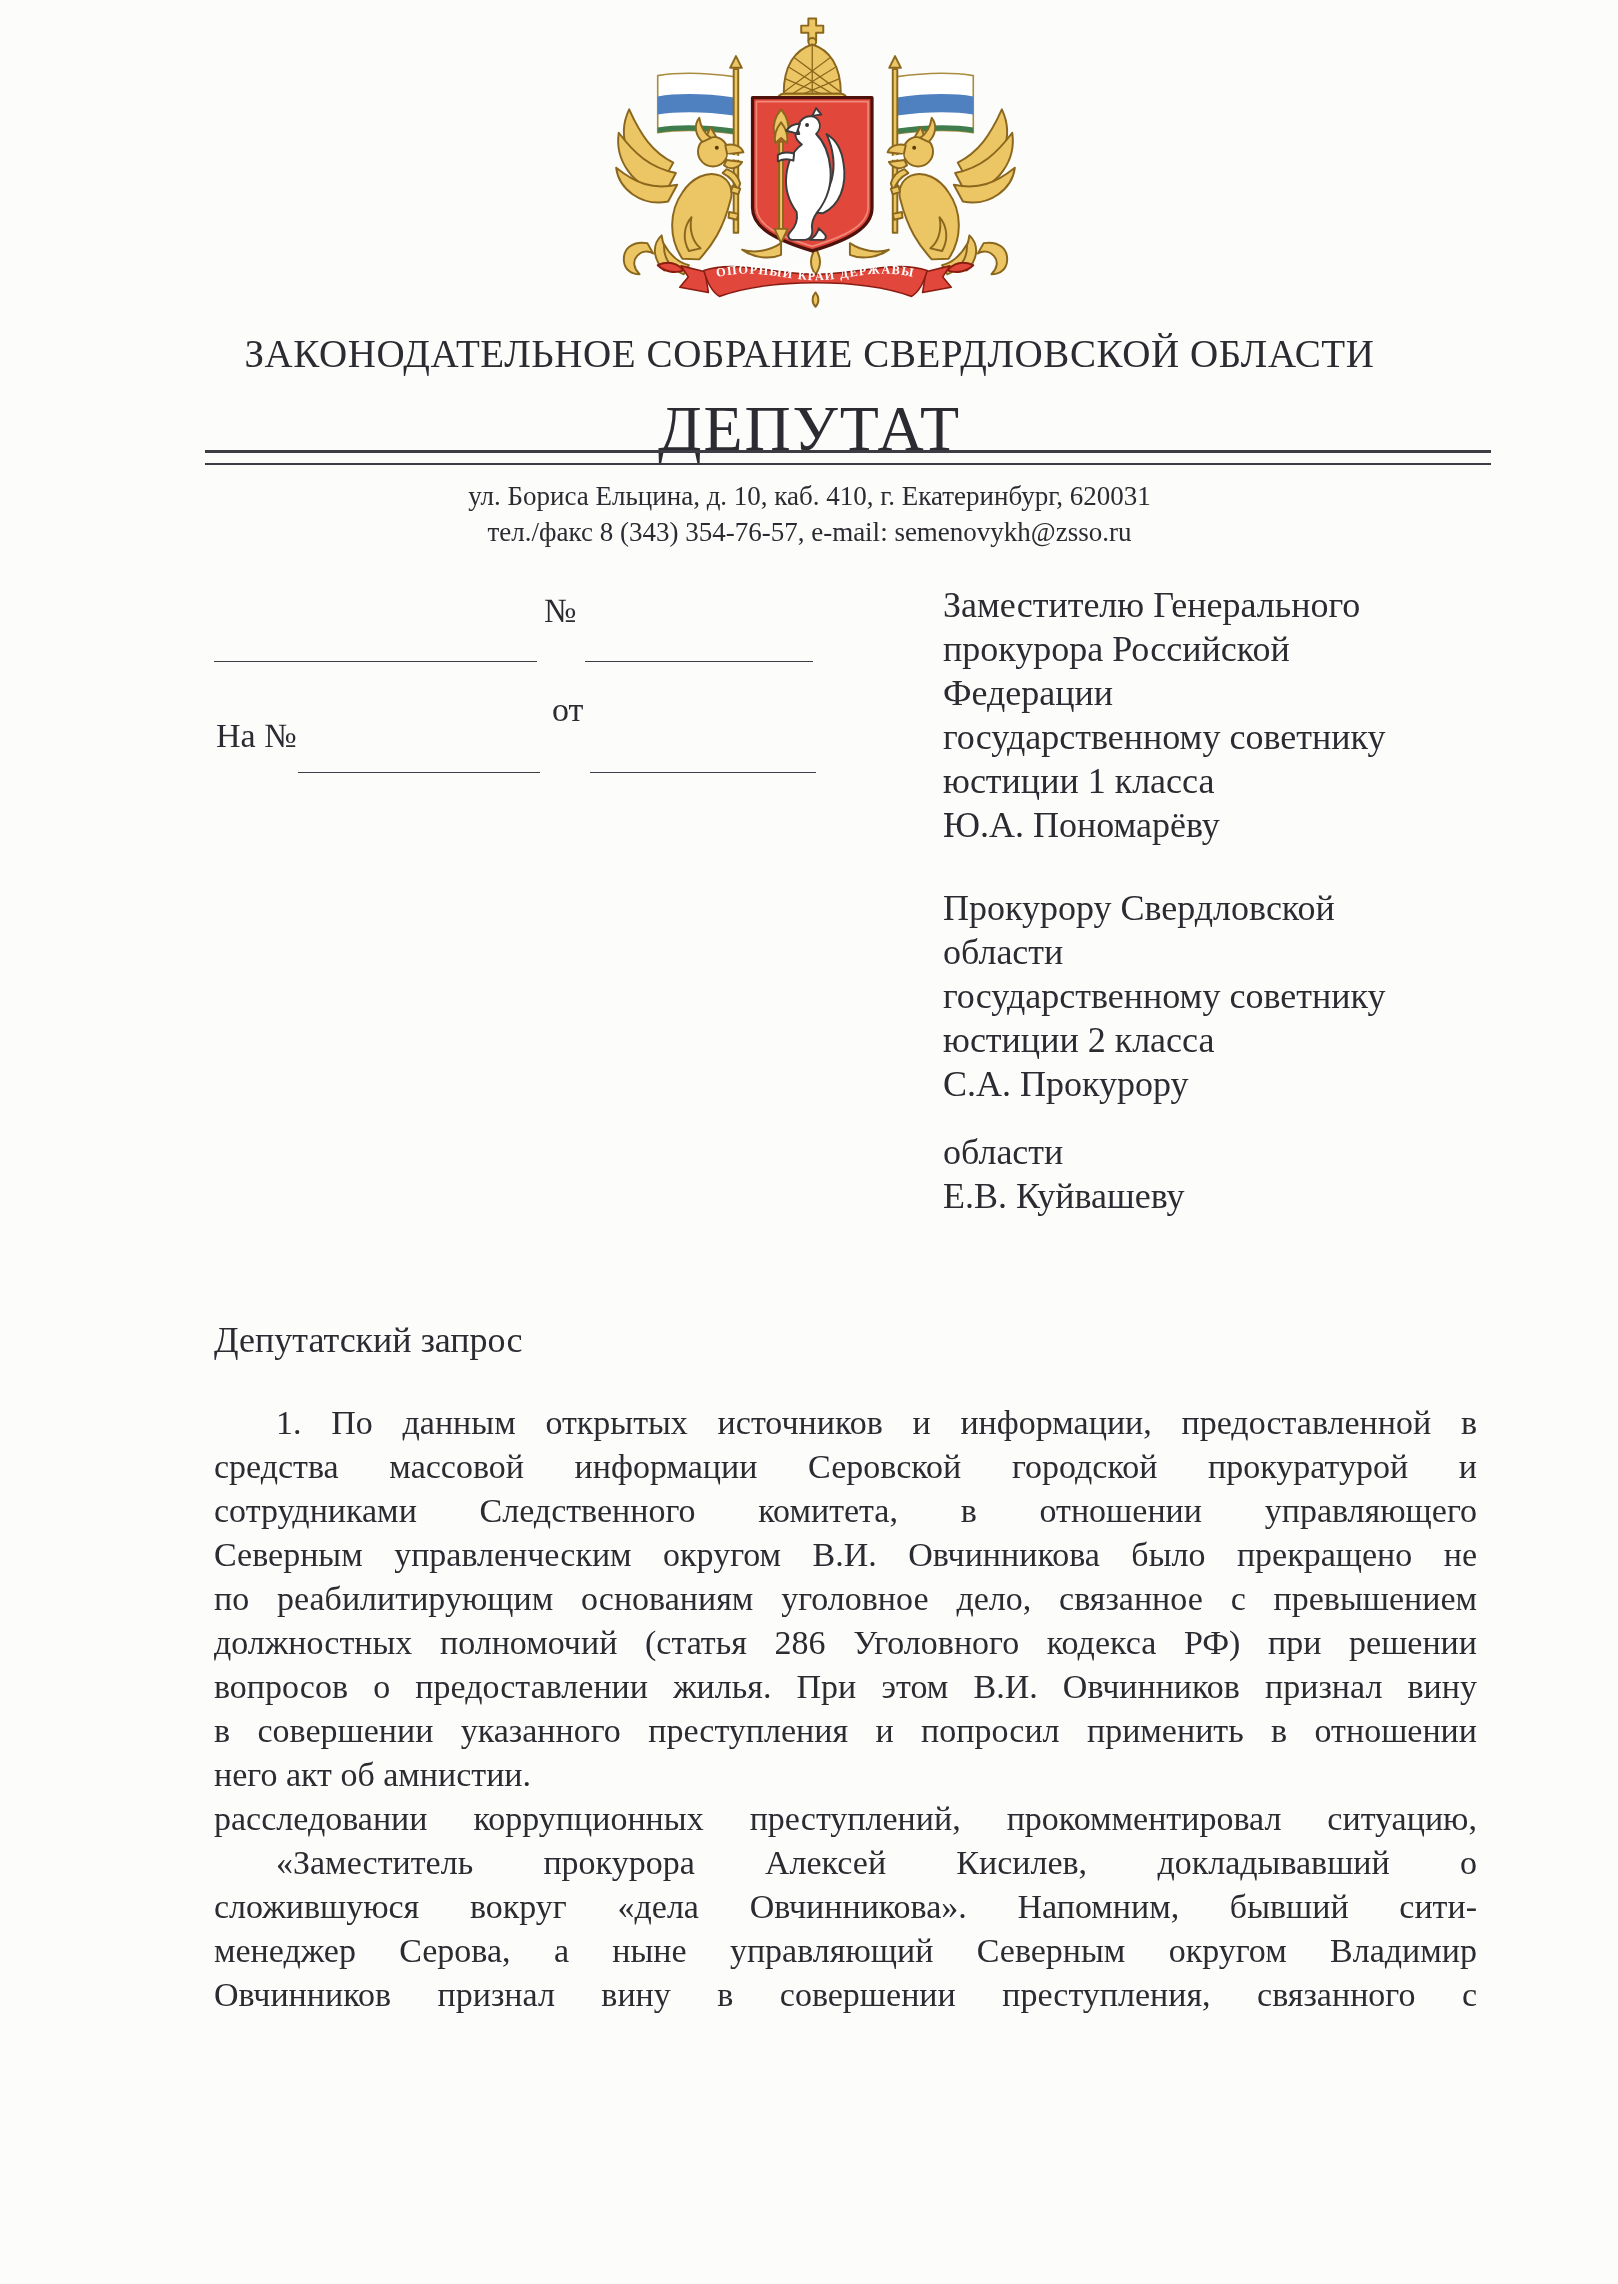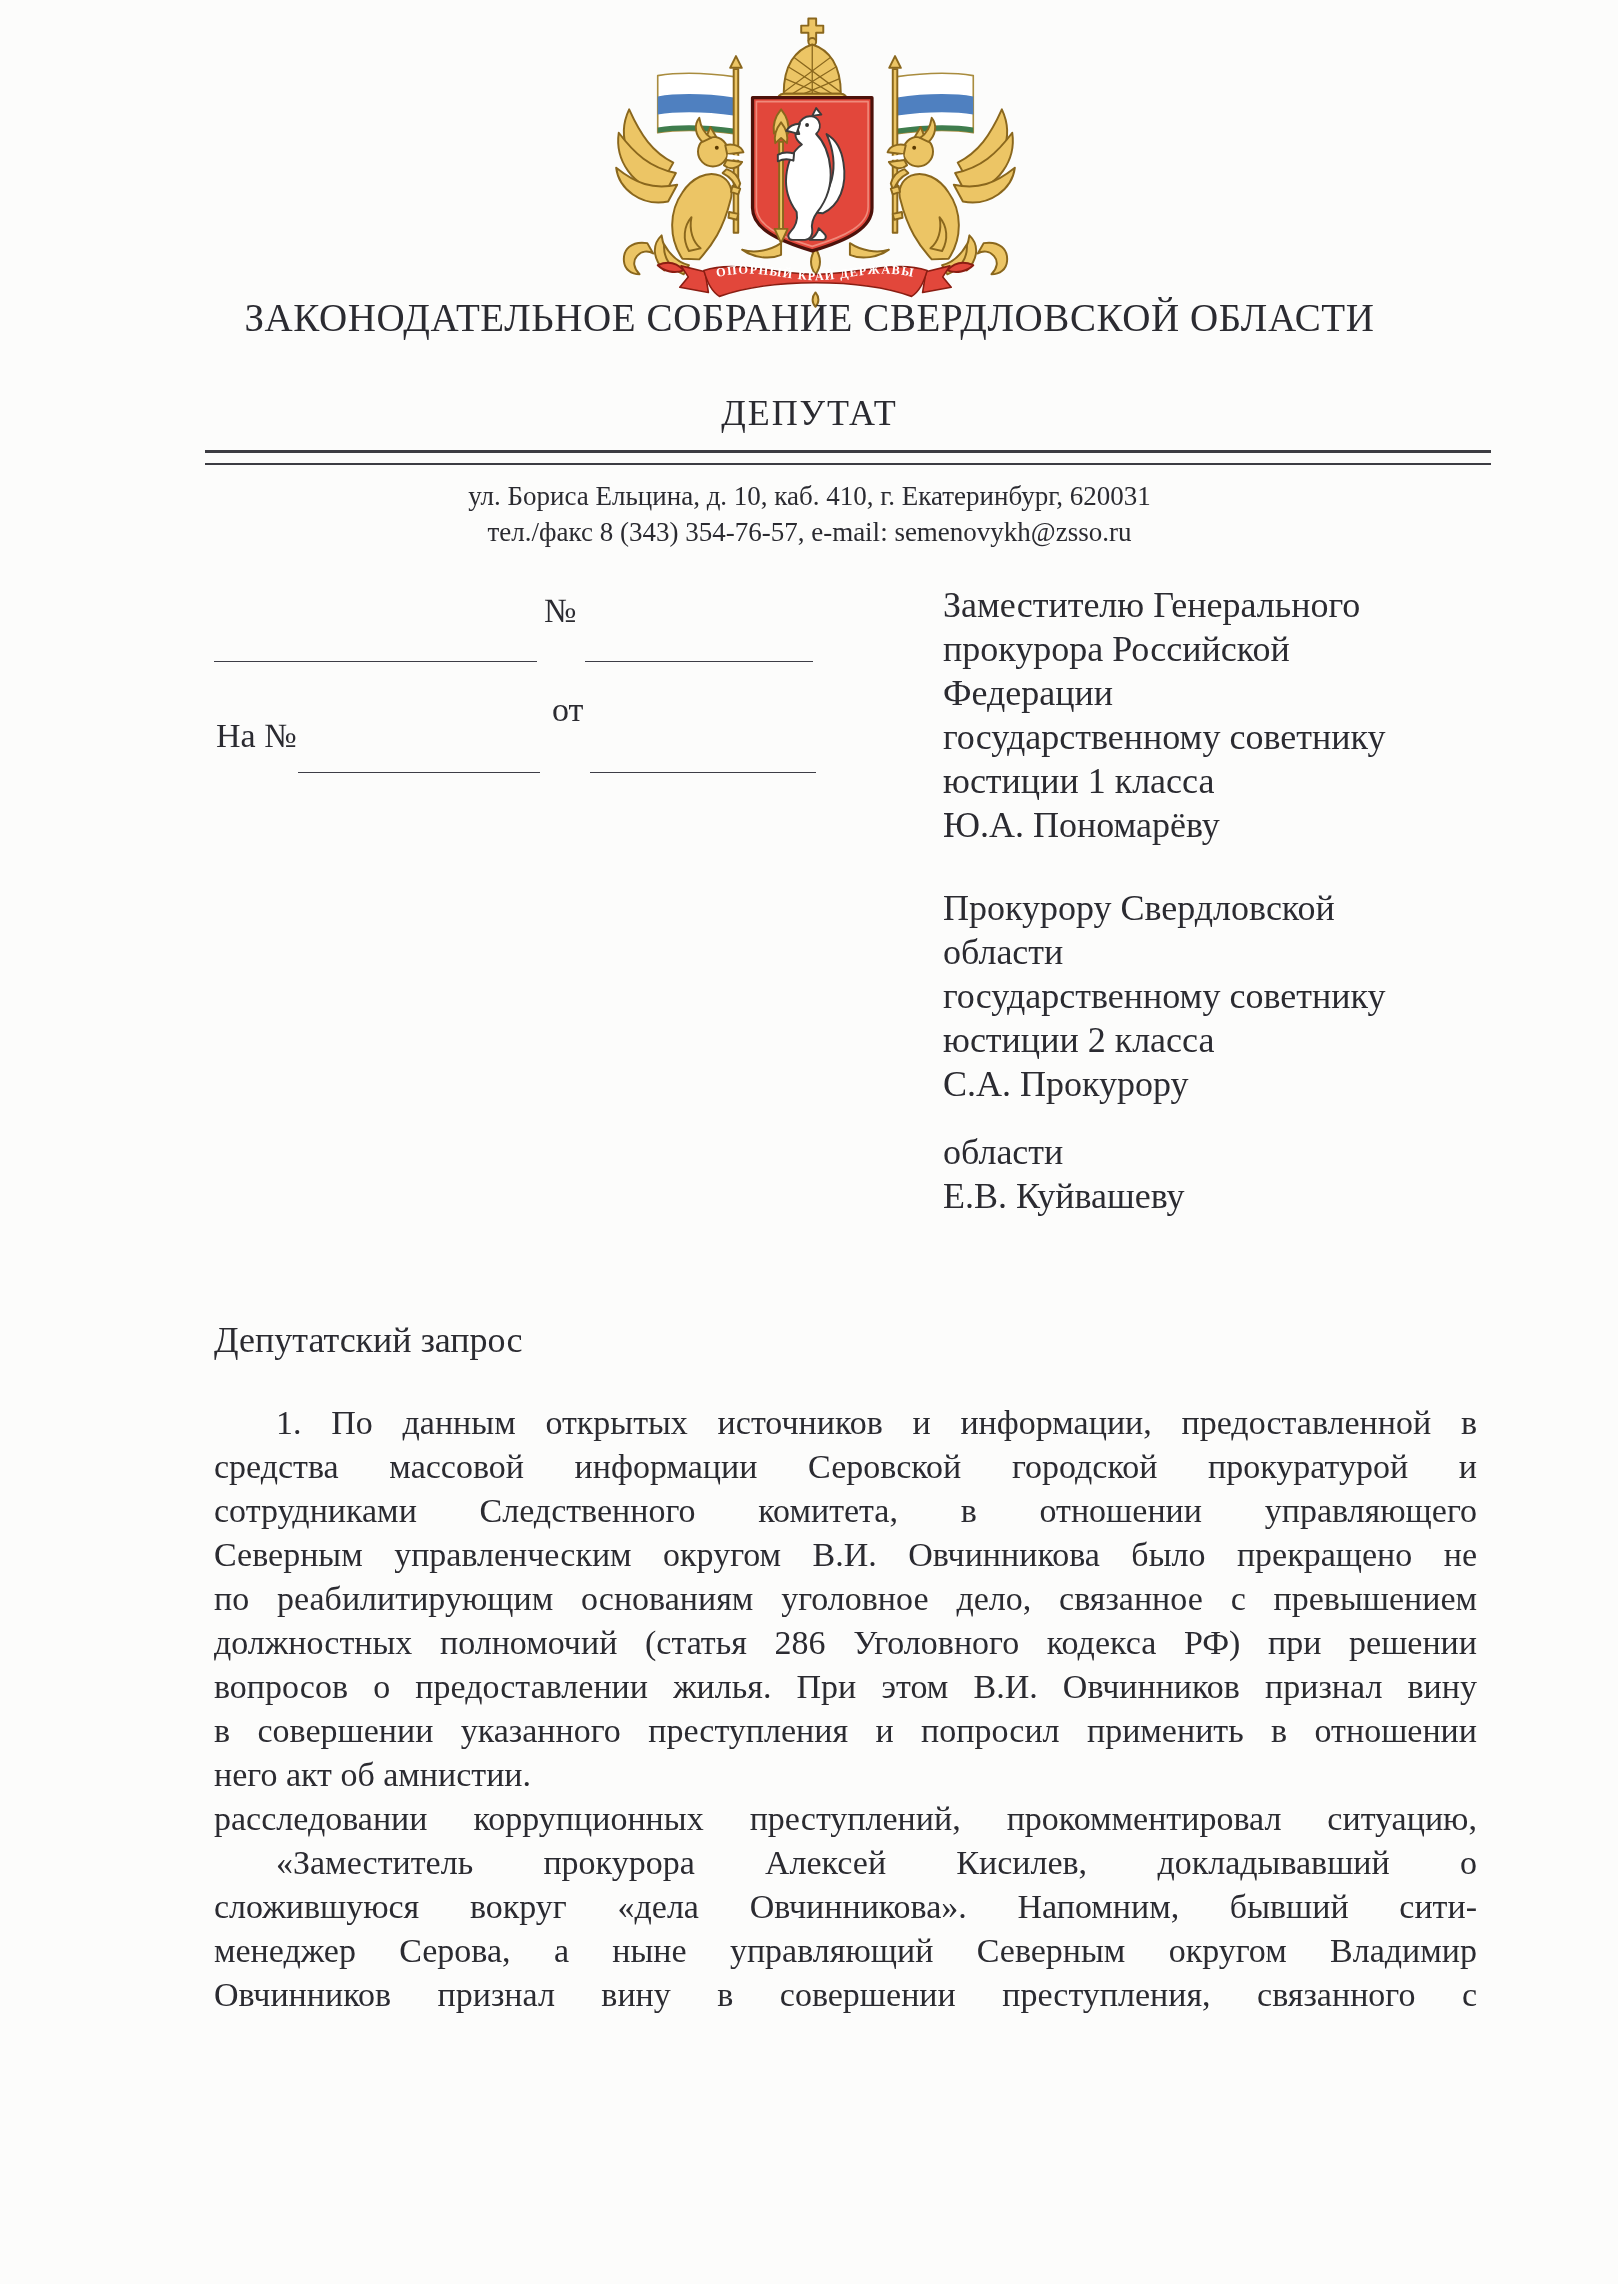--- a/index.html
+++ b/index.html
@@ -3,22 +3,22 @@
 <meta charset="utf-8">
 <style>
   html,body { margin:0; padding:0; background:#8e8e8e; }
   .page {
     position:relative; width:1619px; height:2284px; margin:0 auto;
     background:#fcfcfb; color:#2b2b31; overflow:hidden;
     font-family:"Liberation Serif","DejaVu Serif",serif;
   }
   .abs { position:absolute; }
   .center { left:0; width:100%; text-align:center; }
-  .org   { top:295px; font-size:39px; letter-spacing:0.6px; white-space:nowrap; }
-  .title { top:392px; font-size:36px; letter-spacing:1.9px; }
+  .org   { top:331px; font-size:39px; letter-spacing:0.6px; white-space:nowrap; }
+  .title { top:392px; font-size:64px; letter-spacing:1.9px; }
   .rule  { left:205px; width:1286px; background:#3c3c42; }
   .rule1 { top:450px; height:3.2px; }
   .rule2 { top:463px; height:1.9px; }
   .addr  { font-size:27px; }
   .addr1 { top:481px; }
   .addr2 { top:517px; }
 
   .ref-label { position:absolute; font-size:34px; white-space:nowrap; }
   .uline { position:absolute; border-bottom:1.9px solid #3d3d46; height:0; }
   .seg-a { left:214px; top:661px; width:323px; }

